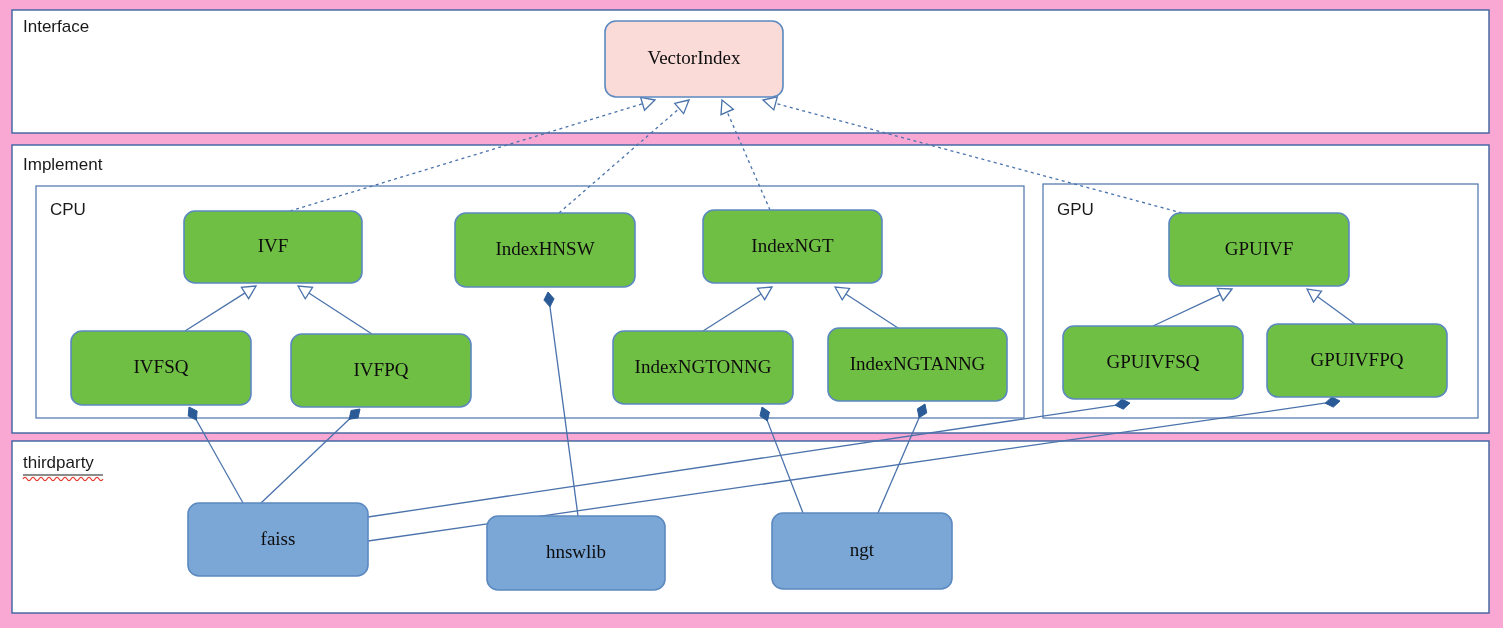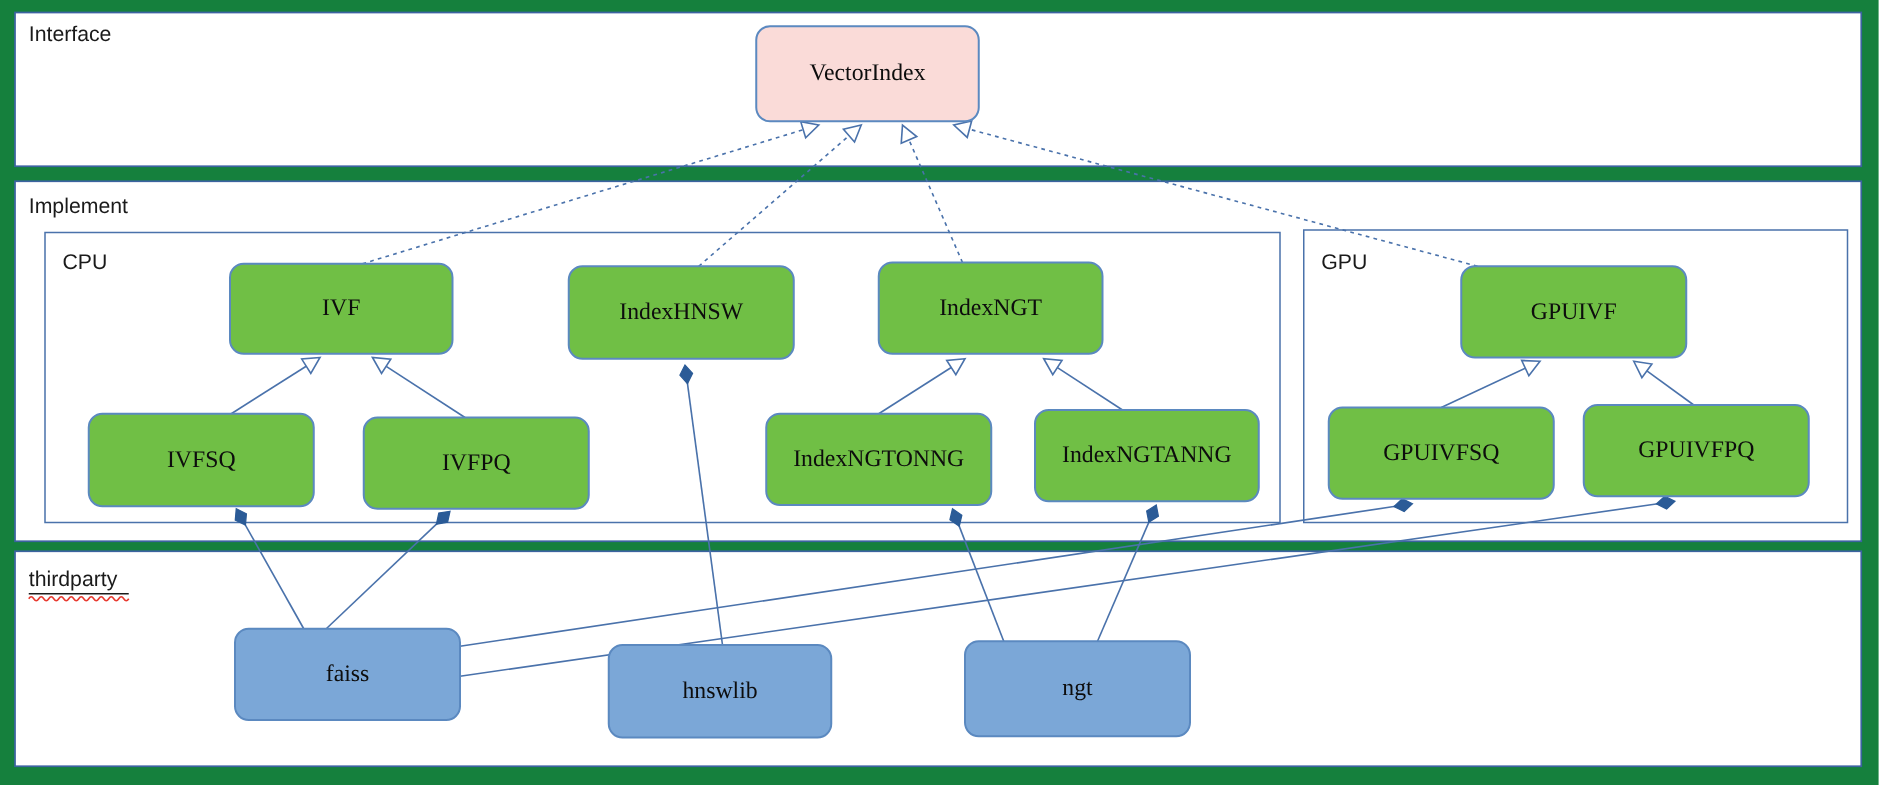--- a/index.html
+++ b/index.html
@@ -8,21 +8,21 @@
     padding: 0;
     background: #ffffff;
   }
   body {
     font-family: "Liberation Sans", sans-serif;
   }
   #canvas {
     position: relative;
     width: 1503px;
     height: 628px;
-    background: #15803d;
+    background: #f9a8d4;
     overflow: hidden;
   }
   svg#diagram {
     position: absolute;
     top: 0;
     left: 0;
     width: 1503px;
     height: 628px;
   }
   .group-rect {

